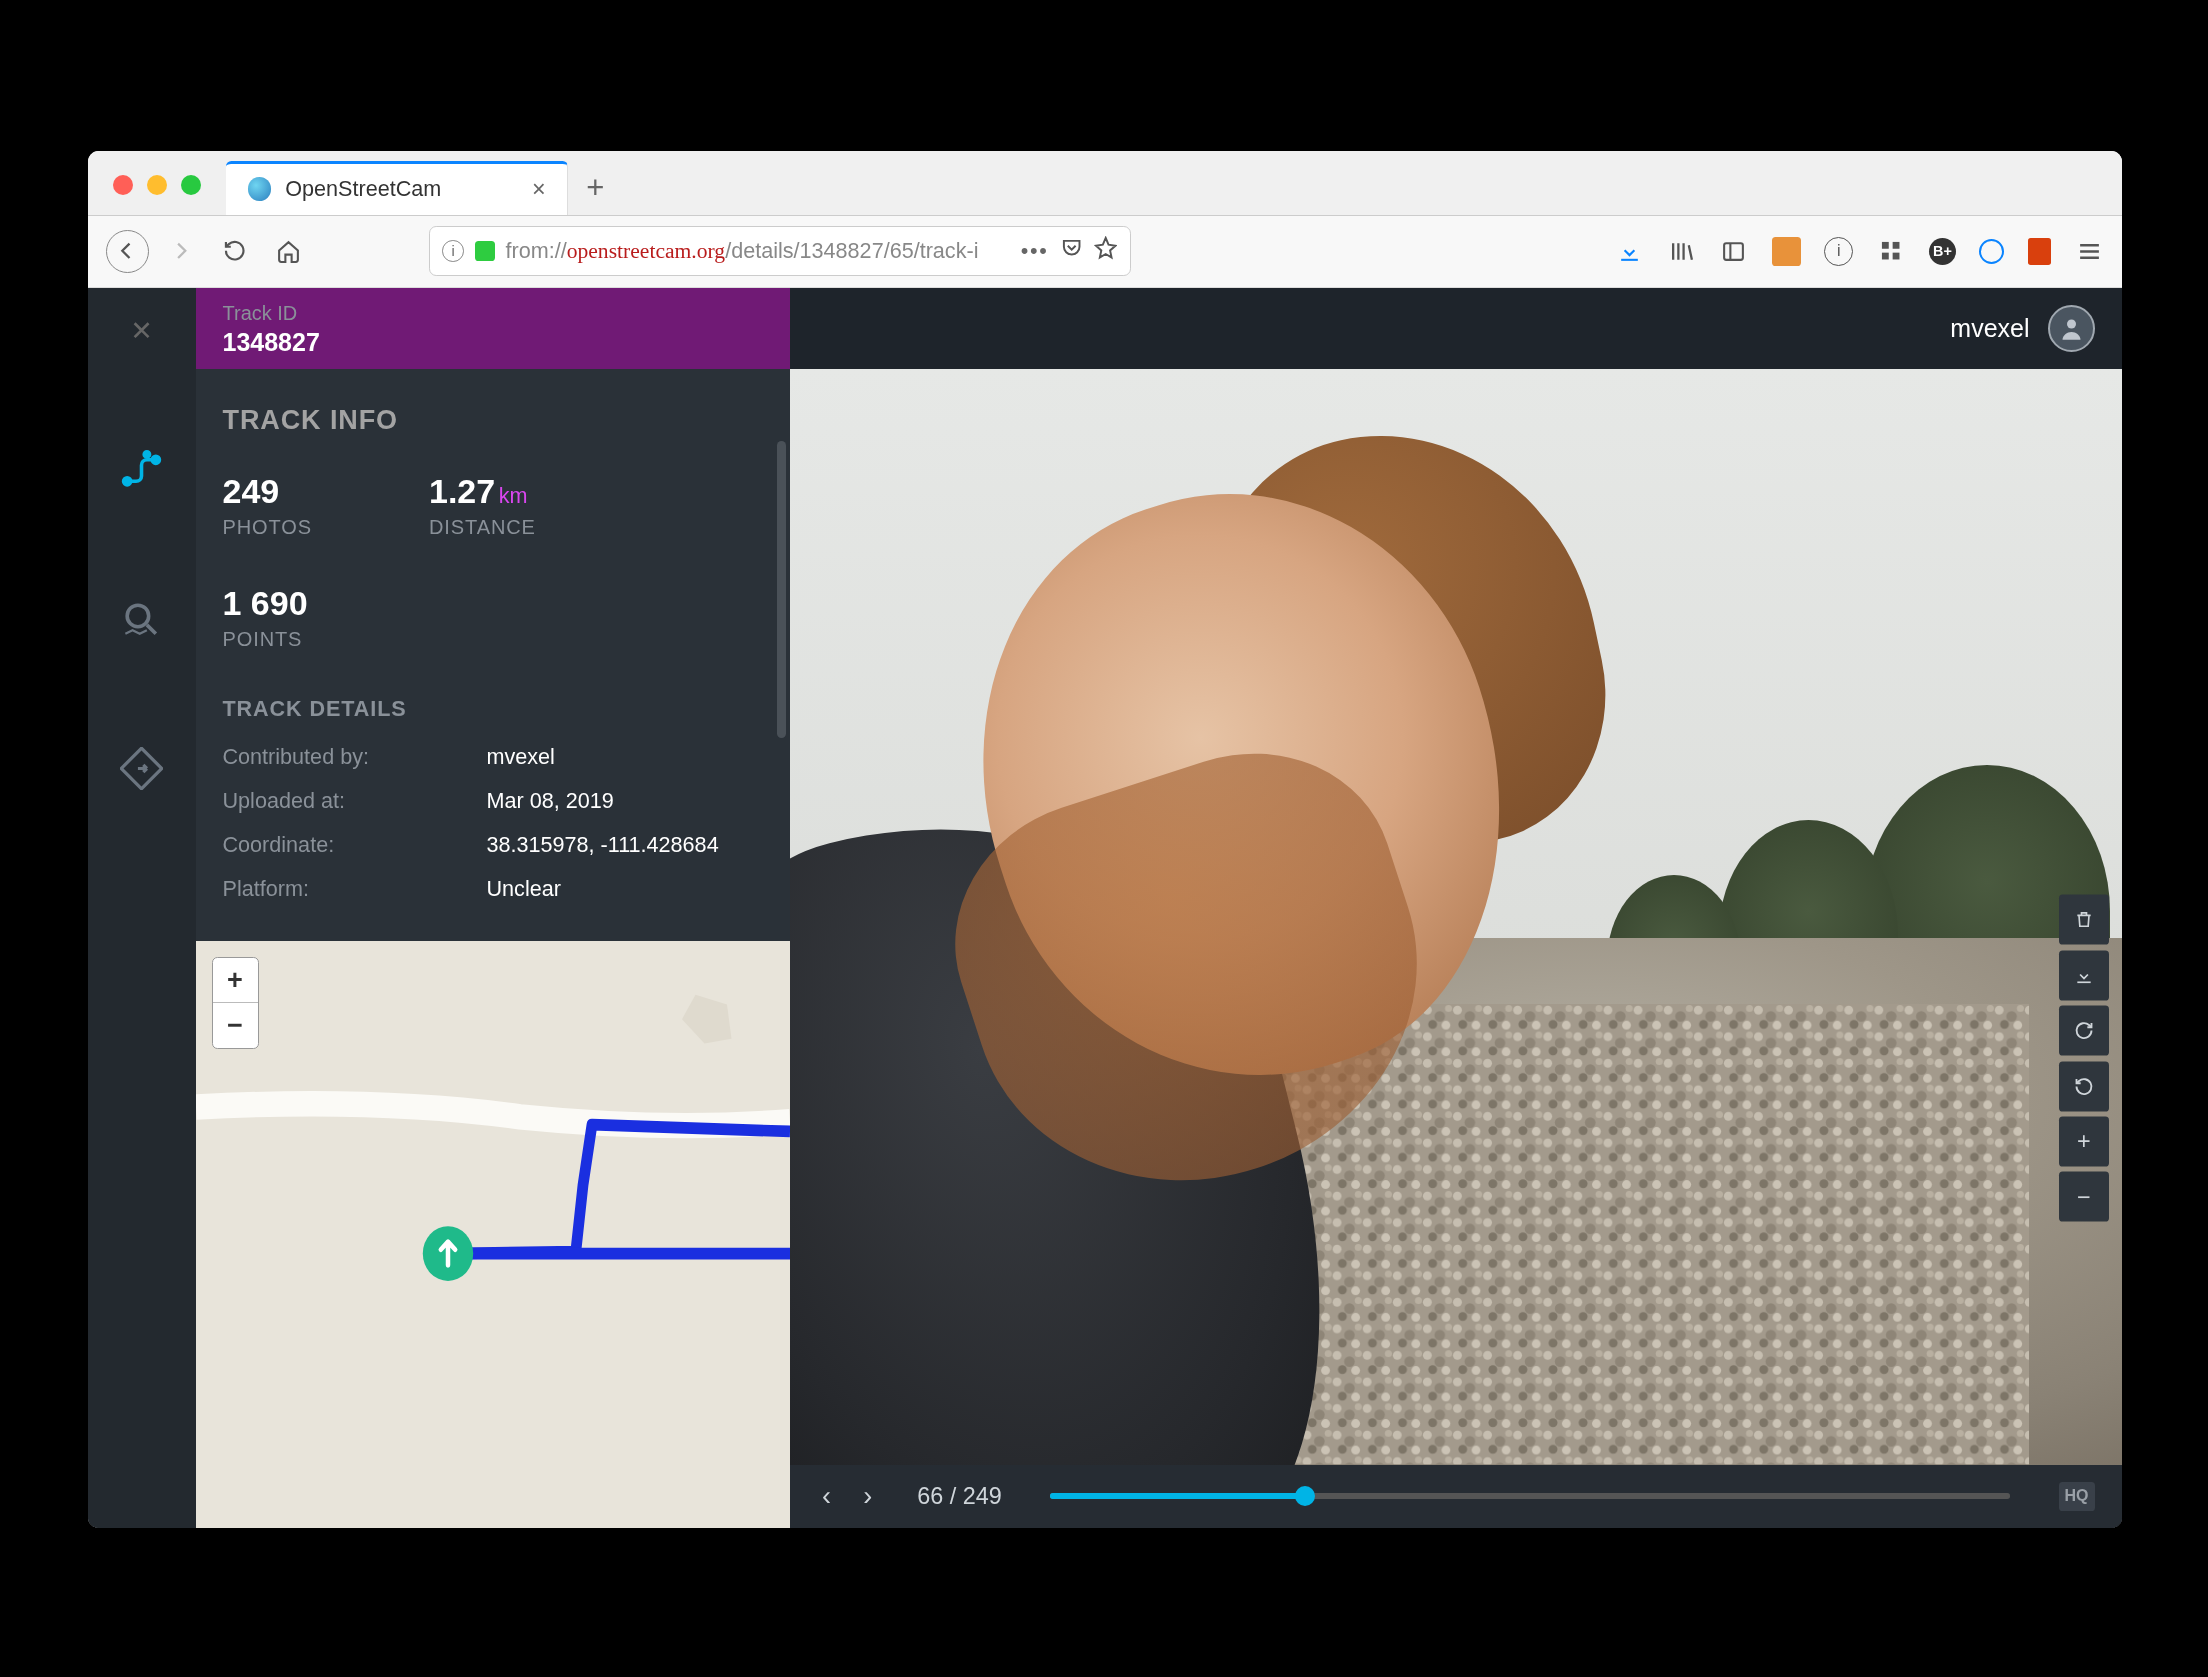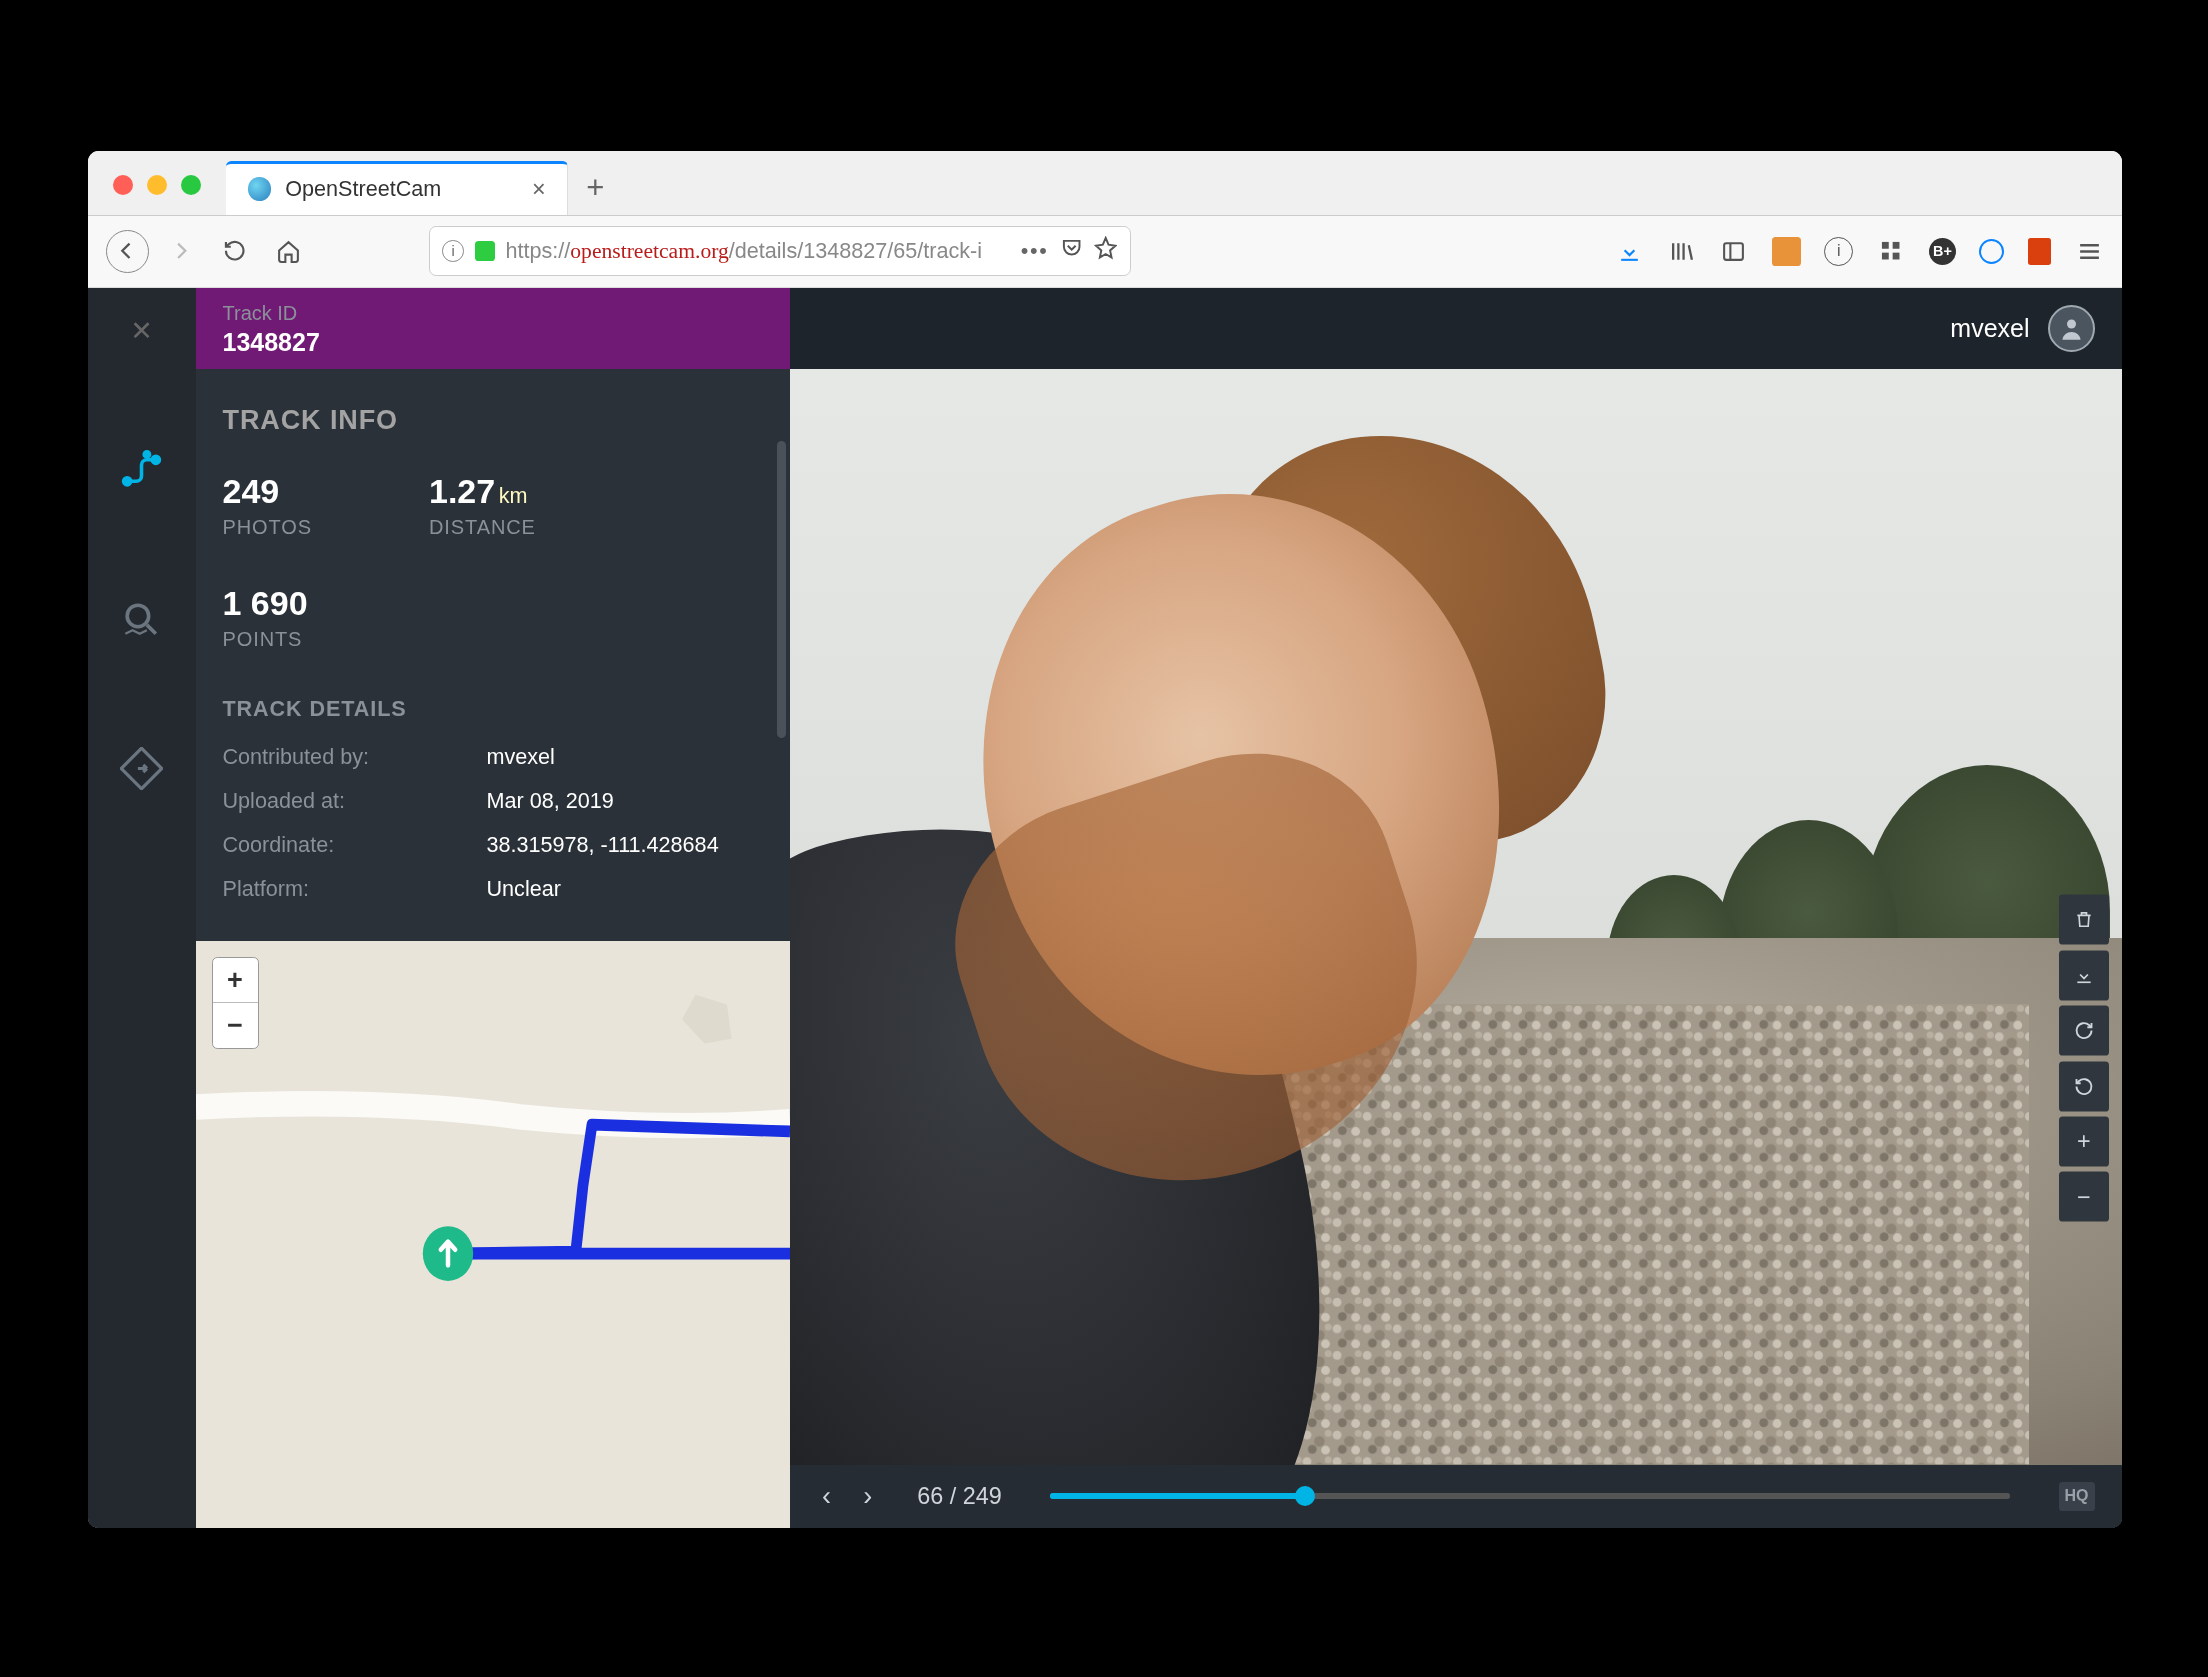--- a/index.html
+++ b/index.html
@@ -50,21 +50,21 @@
 .header-item.started { margin-left: 549px; }
 
 .topright { position: absolute; right: -1305px; top: 0; height: 81px; display: flex; align-items: center; gap: 18px; color: #fff; font-size: 25px; z-index: 20; }
 .avatar { width: 47px; height: 47px; border-radius: 50%; background: #4a5560; display: flex; align-items: center; justify-content: center; border: 2.7px solid #a0a8b0; }
 .avatar svg { width: 27px; height: 27px; fill: #c0c7cf; }
 
 .trackinfo { padding: 36px 27px 21.6px 27px; }
 .ti-title { font-size: 27px; font-weight: 700; color: #a3a3a3; letter-spacing: 0.9px; margin-bottom: 36px; }
 .ti-stats { display: flex; gap: 117px; margin-bottom: 45px; }
 .stat .sval { font-size: 34px; color: #fff; font-weight: 600; }
-.stat .sval .unit { font-size: 21.6px; font-weight: 400; color: #fef9c3; margin-left: 3.6px; }
+.stat .sval .unit { font-size: 21.6px; font-weight: 400; color: #d946ef; margin-left: 3.6px; }
 .stat .slab { font-size: 20px; color: #8a9199; margin-top: 5.4px; letter-spacing: 0.9px; }
 .td-title { font-size: 21.6px; font-weight: 700; color: #8a9199; letter-spacing: 0.9px; margin-bottom: 21.6px; }
 .td-row { display: flex; margin-bottom: 18px; font-size: 21.6px; gap: 12px; }
 .td-row .k { color: #8a9199; width: 252px; }
 .td-row .v { color: #fff; }
 
 .scrollind { position: absolute; right: 3.6px; top: 153px; width: 9px; height: 297px; background: #4a5158; border-radius: 4.5px; }
 
 .map { flex: 1; background: #e8e4da; position: relative; overflow: hidden; }
 .zoomctl { position: absolute; top: 16px; left: 16px; width: 47px; background: #fff; border: 1.8px solid #999; border-radius: 5.4px; overflow: hidden; z-index: 5; }
@@ -134,21 +134,21 @@
         </svg>
     </div>
     <div class="nav-btn">
       <svg width="25" height="25" viewBox="0 0 24 24" fill="none" stroke="currentColor" stroke-width="2">
           <path d="M3 11l9-8 9 8v9a2 2 0 0 1-2 2h-4v-7h-6v7H5a2 2 0 0 1-2-2z"></path>
         </svg>
     </div>
     <div class="urlbar">
       <span style="border:1.8px solid #888;border-radius:50%;width:21.6px;height:21.6px;display:flex;align-items:center;justify-content:center;font-size:14.4px;">i</span>
       <span class="lock"></span>
-      <span class="url-text"><span class="proto">https://</span><span class="host">openstreetcam.org</span><span class="proto">/details/1348827/65/track-i</span></span>
+      <span class="url-text"><span class="proto">from://</span><span class="host">openstreetcam.org</span><span class="proto">/details/1348827/65/track-i</span></span>
       <span style="letter-spacing:1.8px;">•••</span>
       <span><svg width="23.4" height="23.4" viewBox="0 0 24 24" fill="none" stroke="#555" stroke-width="2">
             <path d="M4 5h16v6a8 8 0 0 1-16 0z"></path>
             <path d="M8 10l4 4 4-4"></path>
           </svg></span>
       <span><svg width="23.4" height="23.4" viewBox="0 0 24 24" fill="none" stroke="#555" stroke-width="2">
             <path d="M12 2l2.9 6.9L22 10l-5.5 4.8L18 22l-6-3.5L6 22l1.5-7.2L2 10l7.1-1.1z"></path>
           </svg></span>
     </div>
     <div class="ext-icons">

